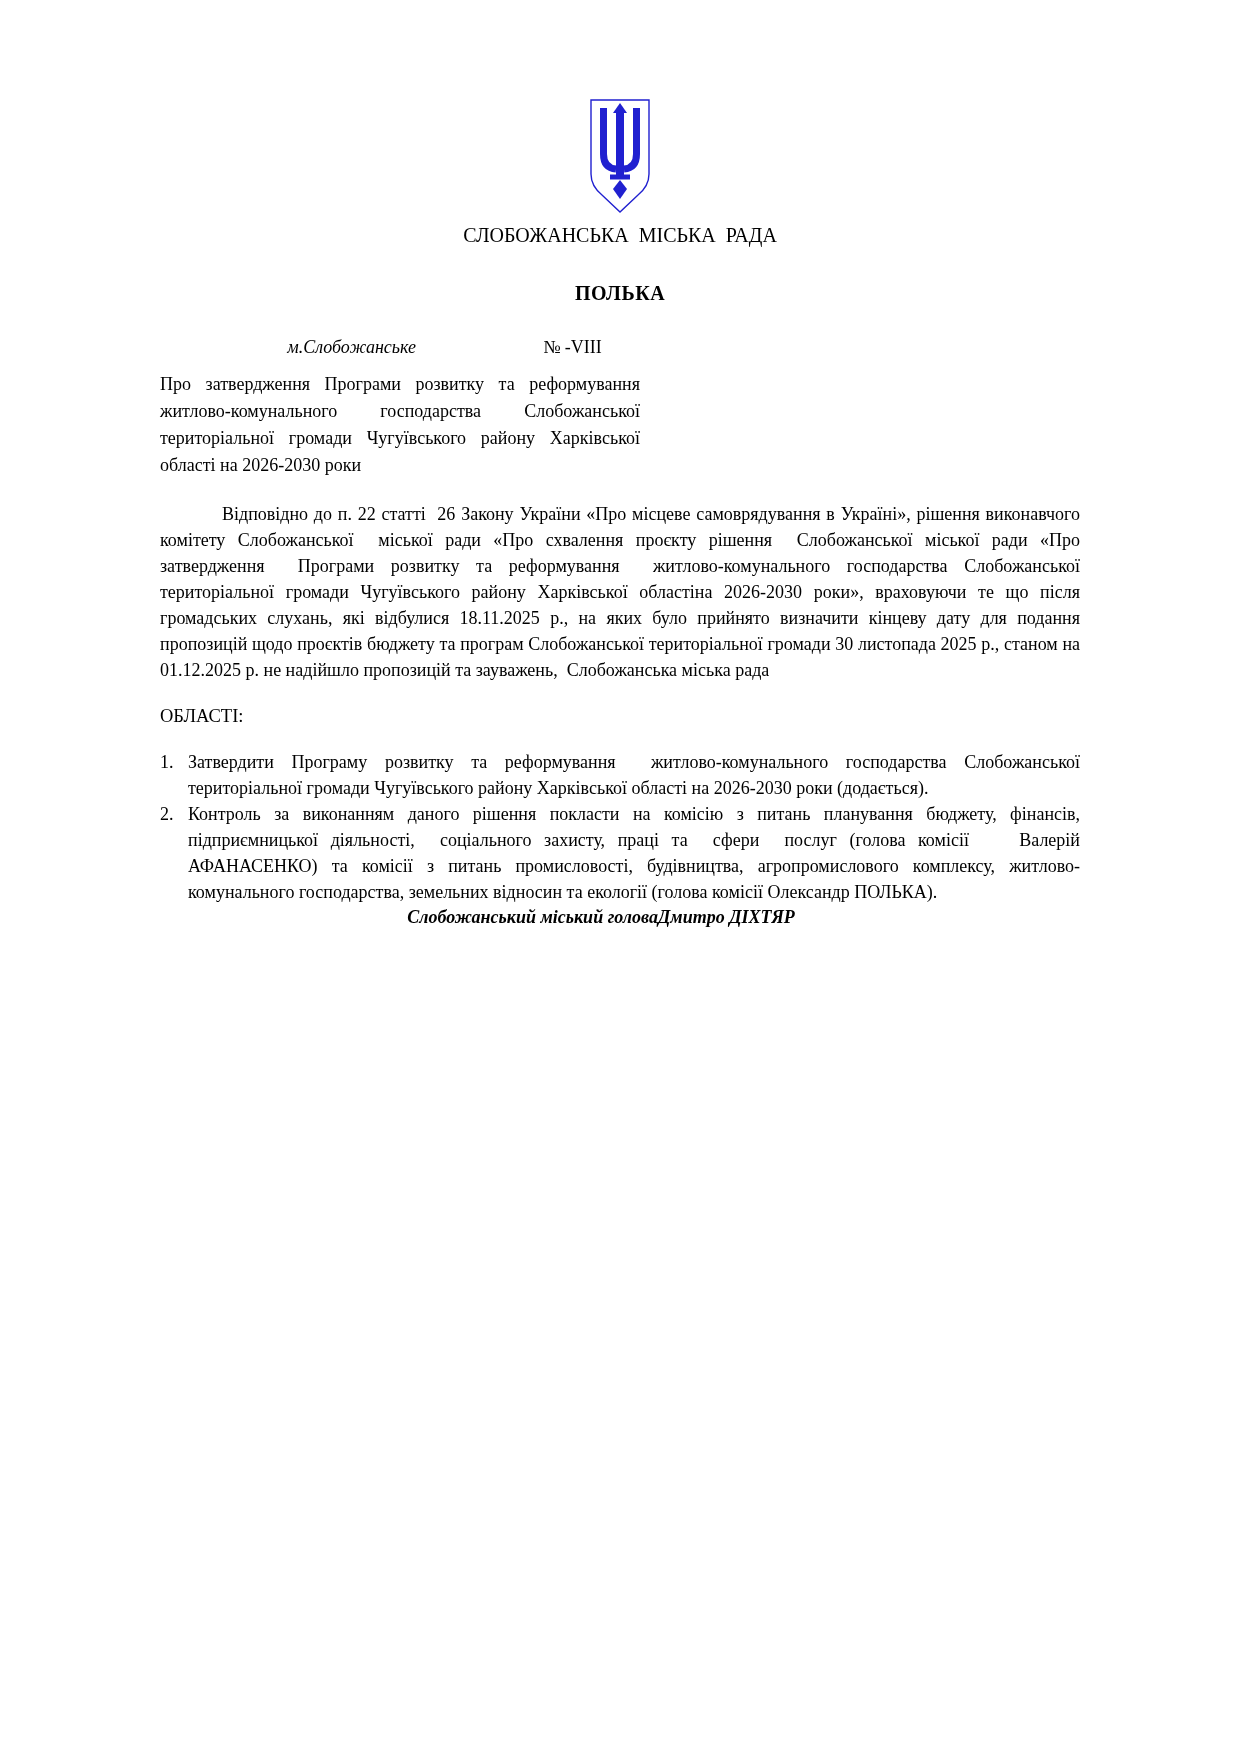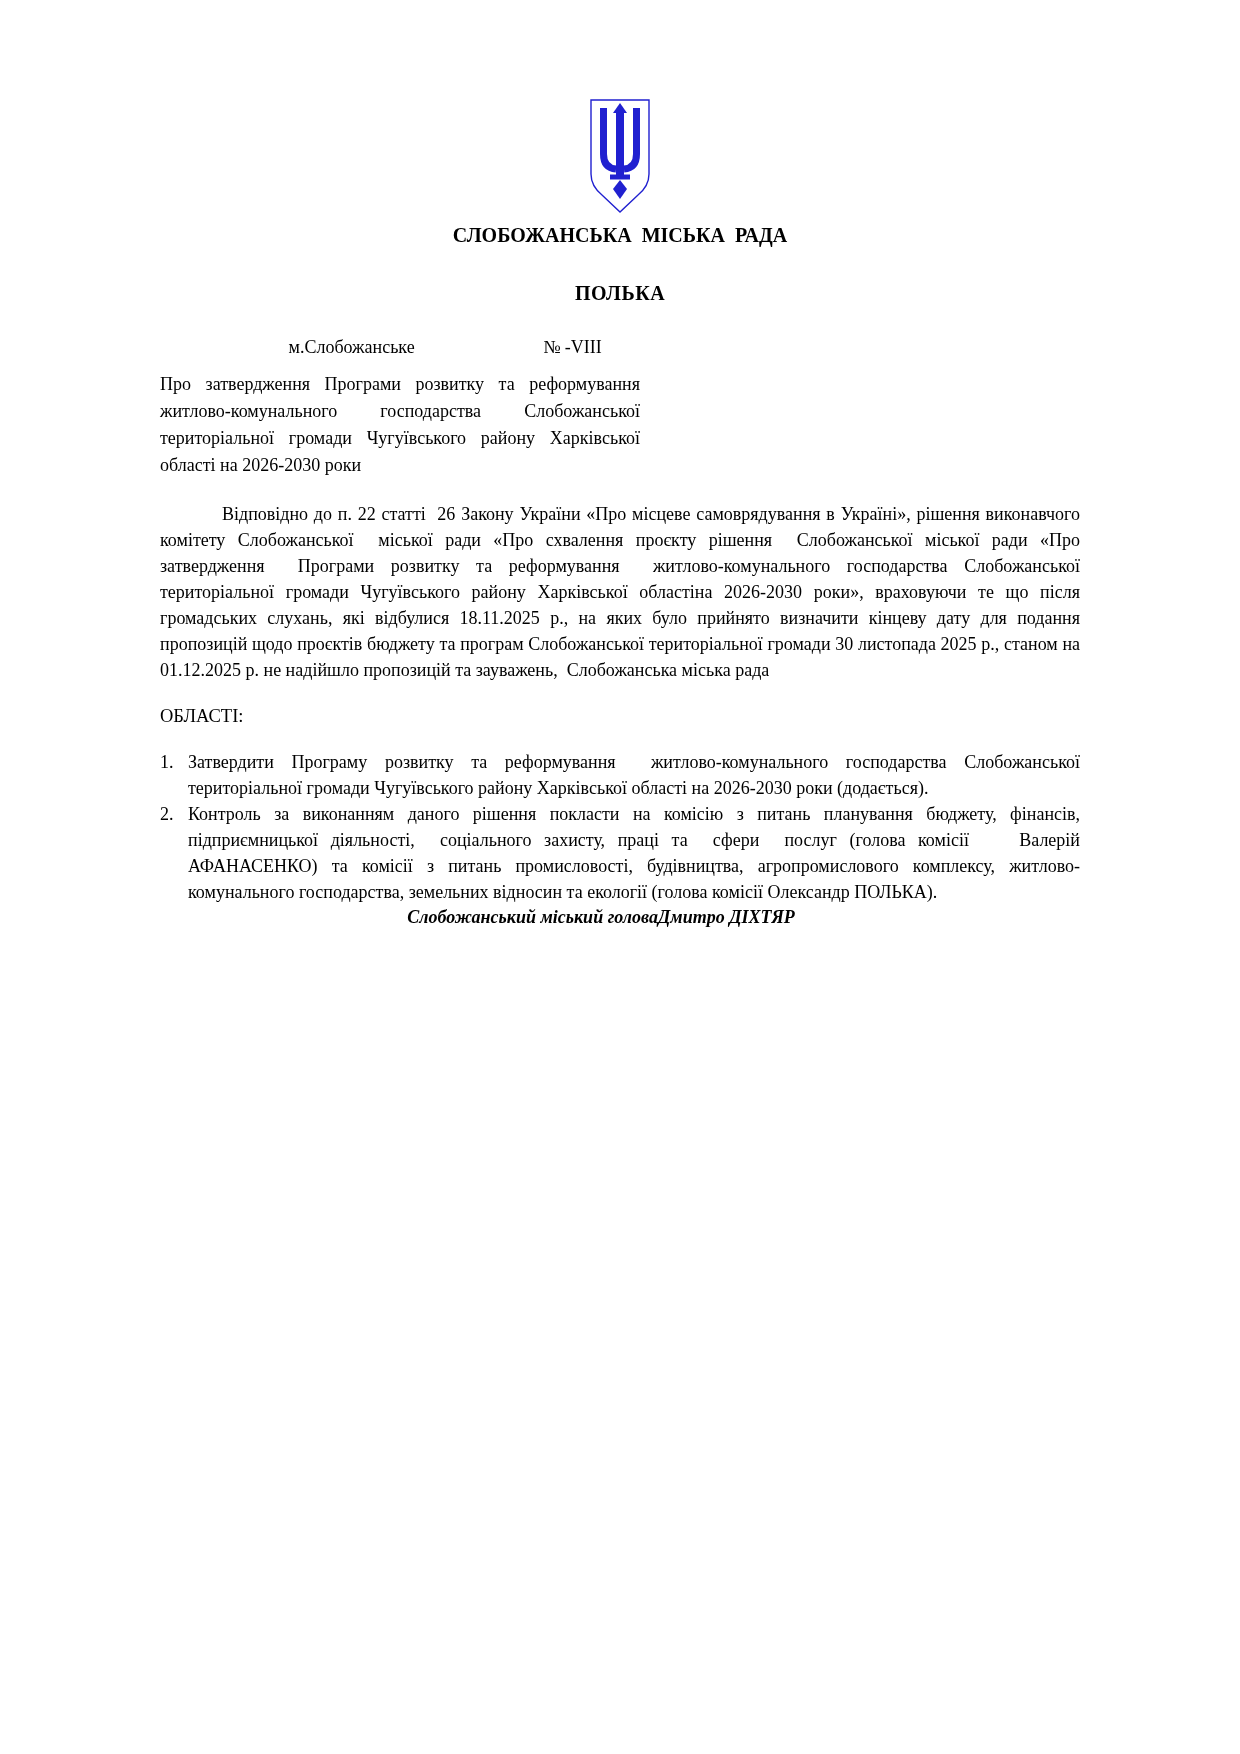--- a/index.html
+++ b/index.html
@@ -21,21 +21,21 @@
   }
   .emblem-wrap {
     text-align: center;
     line-height: 0;
   }
   .emblem-wrap svg {
     color: var(--emblem, #2020d0);
   }
   .org-line {
     text-align: center;
-    font-weight: bold;
+    font-weight: normal;
     font-size: 20px;
     line-height: 26px;
     white-space: pre-wrap;
   }
   .session-line {
     text-align: center;
     font-size: 18px;
     line-height: 24px;
   }
   .doc-type {
@@ -46,21 +46,21 @@
     margin-top: 34px;
   }
   .date-row {
     display: grid;
     grid-template-columns: 1fr auto 1fr;
     margin-top: 30px;
     font-size: 18px;
     line-height: 24px;
   }
   .date-row .left  { text-align: left; }
-  .date-row .mid   { text-align: center; }
+  .date-row .mid   { text-align: center; font-style: italic; }
   .date-row .right { text-align: center; padding-right: 95px; }
   .subject {
     margin-top: 12px;
     width: 480px;
     font-weight: normal;
     font-size: 18px;
     line-height: 27px;
     text-align: justify;
     white-space: pre-wrap;
   }

